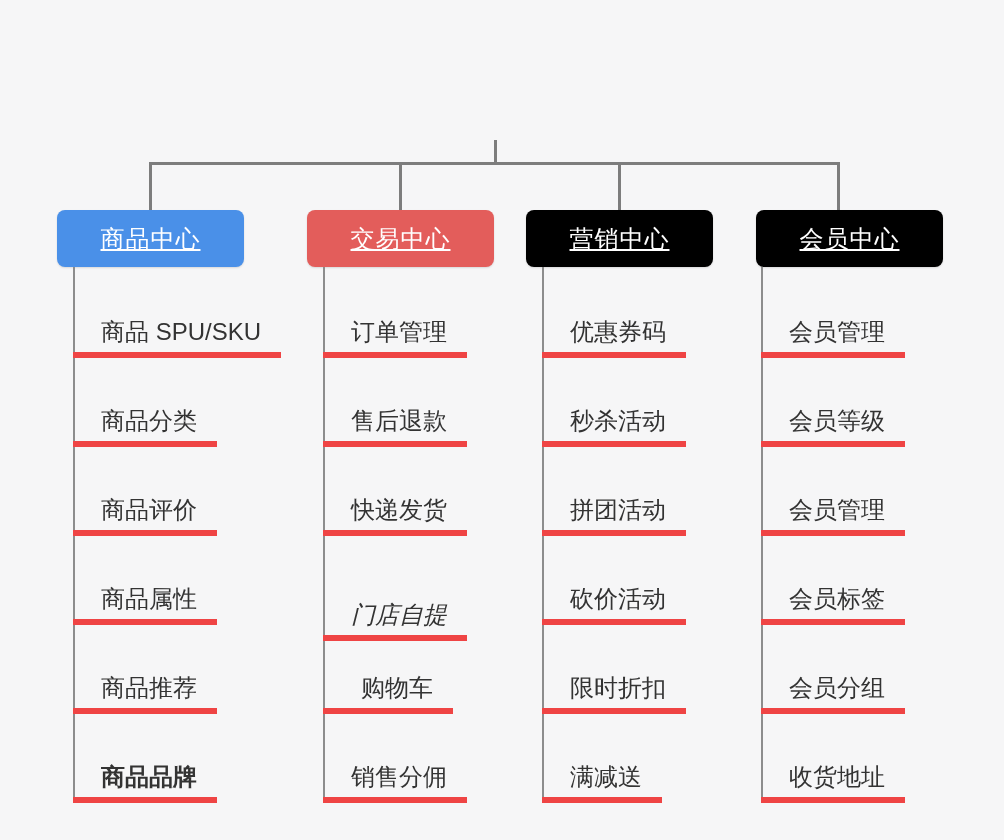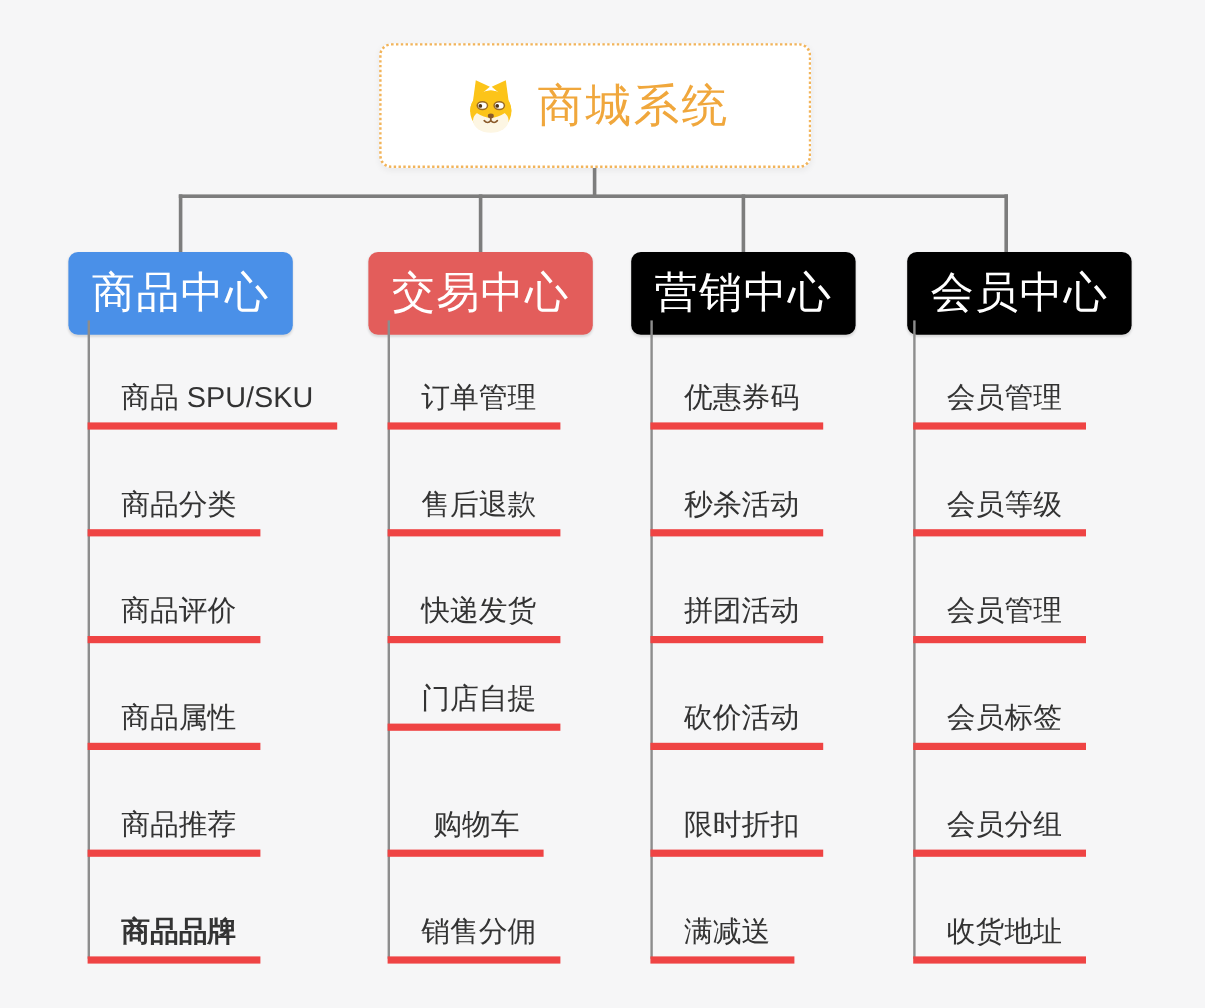--- a/index.html
+++ b/index.html
@@ -22,60 +22,45 @@
     border:2px dotted #f2b45a;
     border-radius:10px;
     display:flex;align-items:center;justify-content:center;gap:14px;
     box-shadow:0 2px 5px rgba(0,0,0,0.05);
   }
   .root-title{font-size:38px;color:#f0a73c;letter-spacing:2px;}
   .root-icon{width:50px;height:50px;flex:0 0 auto;}
 
   
   .branch-header{
-    position:absolute;top:210px;width:187px;height:69px;
+    position:absolute;top:210px;width:187px;height:57px;
     border-radius:8px;
     display:flex;align-items:center;justify-content:center;
-    color:#ffffff;font-size:36px;letter-spacing:1px;
+    color:#ffffff;font-size:24px;letter-spacing:1px;
     box-shadow:0 1px 2px rgba(0,0,0,0.12);
     cursor:default;
+    text-decoration:underline;
   }
 
   
   .col{position:absolute;top:267px;}
   .col .vline{position:absolute;left:0;top:0;width:2px;background:#8d8d8d;}
   .item{
     position:absolute;left:0;
     white-space:nowrap;
     font-size:24px;line-height:40px;color:#333333;
     border-bottom:6px solid #ef4444;
     padding:0 20px 0 28px;
   }
 </style>
 </head>
 <body>
 
 <div class="canvas">
 
-  <div class="root-node">
-    <svg class="root-icon" viewBox="0 0 64 64" aria-hidden="true">
-      <path d="M13 27 L16 5 L31 12 Z" fill="#fcc419"></path>
-      <path d="M51 27 L48 5 L33 12 Z" fill="#fcc419"></path>
-      <circle cx="32" cy="38" r="22" fill="#fcc419"></circle>
-      <ellipse cx="32" cy="48" rx="19" ry="13" fill="#fdf6e3"></ellipse>
-      <path d="M10 38 A22 22 0 0 1 54 38 L47 40 Q32 50 17 40 Z" fill="#fcc419"></path>
-      <ellipse cx="23" cy="32" rx="5.5" ry="4.2" fill="#ffffff" stroke="#9a6b26" stroke-width="1.6"></ellipse>
-      <circle cx="20.8" cy="32.4" r="2" fill="#4f3312"></circle>
-      <ellipse cx="41" cy="32" rx="5.5" ry="4.2" fill="#ffffff" stroke="#9a6b26" stroke-width="1.6"></ellipse>
-      <circle cx="38.8" cy="32.4" r="2" fill="#4f3312"></circle>
-      <ellipse cx="32" cy="43" rx="3.2" ry="2.5" fill="#8a5a2a"></ellipse>
-      <path d="M32 43 L32 48 M25 48 Q28.5 52 32 48 Q35.5 52 39 48" fill="none" stroke="#8a5a2a" stroke-width="1.8" stroke-linecap="round"></path>
-    </svg>
-    <span class="root-title">商城系统</span>
-  </div>
 
   <div class="line" style="left:494px;top:140px;width:3px;height:25px;"></div>
   <div class="line" style="left:149px;top:162px;width:691px;height:3px;"></div>
 
   <div id="branches">
       <div class="line" style="left: 149px; top: 162px; width: 3px; height: 48px;"></div>
       <div class="branch-header" style="left: 57px; background: rgb(74, 144, 232);">商品中心</div>
       <div class="col" style="left: 73px; top: 267px;">
         <div class="vline" style="height: 532px;"></div>
         <div class="item" style="top: 45px;">商品 SPU/SKU</div>
@@ -85,21 +70,21 @@
         <div class="item" style="top: 401px;">商品推荐</div>
         <div class="item" style="top: 490px; font-weight: bold;">商品品牌</div>
       </div>
       <div class="line" style="left: 399px; top: 162px; width: 3px; height: 48px;"></div>
       <div class="branch-header" style="left: 307px; background: rgb(227, 93, 91);">交易中心</div>
       <div class="col" style="left: 323px; top: 267px;">
         <div class="vline" style="height: 532px;"></div>
         <div class="item" style="top: 45px;">订单管理</div>
         <div class="item" style="top: 134px;">售后退款</div>
         <div class="item" style="top: 223px;">快递发货</div>
-        <div class="item" style="top: 296px;">门店自提</div>
+        <div class="item" style="top: 328px; font-style: italic;">门店自提</div>
         <div class="item" style="top: 401px; padding-left: 38px;">购物车</div>
         <div class="item" style="top: 490px;">销售分佣</div>
       </div>
       <div class="line" style="left: 618px; top: 162px; width: 3px; height: 48px;"></div>
       <div class="branch-header" style="left: 526px; background: #000000;">营销中心</div>
       <div class="col" style="left: 542px; top: 267px;">
         <div class="vline" style="height: 532px;"></div>
         <div class="item" style="top: 45px;">优惠券码</div>
         <div class="item" style="top: 134px;">秒杀活动</div>
         <div class="item" style="top: 223px;">拼团活动</div>

